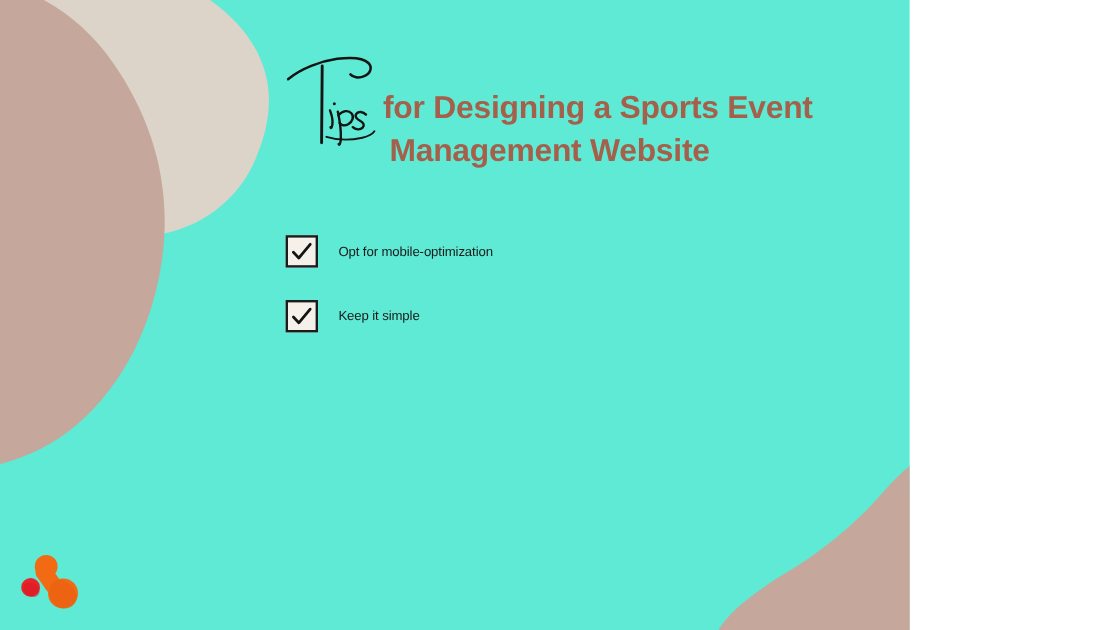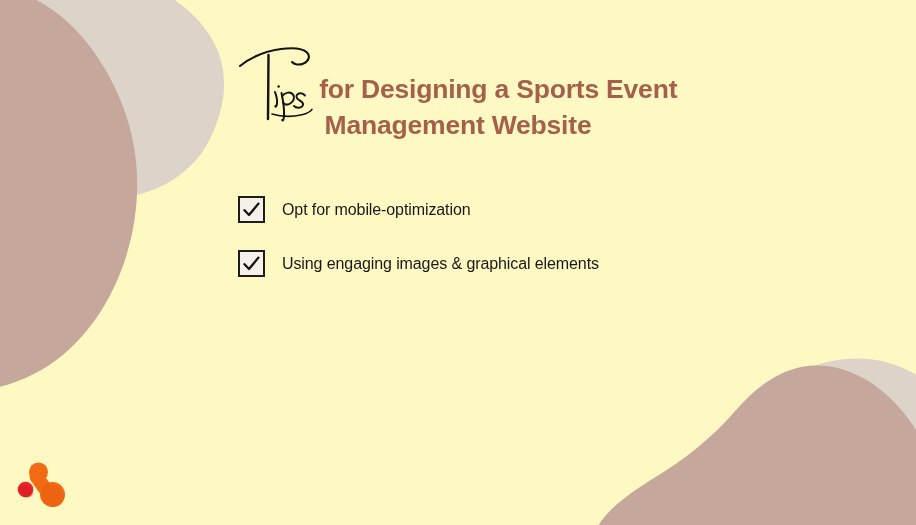--- a/index.html
+++ b/index.html
@@ -4,24 +4,24 @@
 <style>
   html, body {
     margin: 0;
     padding: 0;
   }
   body {
     font-family: "Liberation Sans", sans-serif;
   }
   #slide {
     position: relative;
-    width: 916px;
+    width: 758px;
     height: 525px;
     overflow: hidden;
-    background: #fef9c3;
+    background: #5eead4;
   }
 
   
   .blob-layer {
     position: absolute;
     inset: 0;
     pointer-events: none;
   }
   .blob-layer svg {
     display: block;
@@ -97,21 +97,21 @@
   }
   .checkbox svg {
     position: absolute;
     left: 0;
     top: 0;
     width: 23px;
     height: 23px;
   }
   .check-label {
     margin-left: 17px;
-    font-size: 16px;
+    font-size: 11px;
     font-weight: 500;
     color: #191919;
     white-space: nowrap;
     letter-spacing: -0.1px;
   }
 
   
   #logo {
     position: absolute;
     left: 16px;
@@ -200,30 +200,30 @@
     <div class="check-row">
       <span class="checkbox">
         <svg viewBox="0 0 23 23" xmlns="http://www.w3.org/2000/svg">
           <path d="M 4.5 12.2 L 9 17 L 18.5 5.6" fill="none" stroke="#141414" stroke-width="2.3" stroke-linecap="round" stroke-linejoin="round"></path>
         </svg>
       </span>
       <span class="check-label">Opt for mobile-optimization</span>
     </div>
 
 
-
-
     <div class="check-row">
       <span class="checkbox">
         <svg viewBox="0 0 23 23" xmlns="http://www.w3.org/2000/svg">
           <path d="M 4.5 12.2 L 9 17 L 18.5 5.6" fill="none" stroke="#141414" stroke-width="2.3" stroke-linecap="round" stroke-linejoin="round"></path>
         </svg>
       </span>
-      <span class="check-label">Using engaging images &amp; graphical elements</span>
+      <span class="check-label">Keep it simple</span>
     </div>
+
+
 
   </div>
 
   <div id="logo">
     <svg viewBox="0 0 60 58" xmlns="http://www.w3.org/2000/svg">
 
       <path fill="#F26B14" d="M 23 12 C 29 18, 33 26, 39 33 C 43 38, 38 45, 31 42
                C 24 39, 20 30, 15 24 C 11 18, 17 7, 23 12 Z"></path>
 
       <circle cx="22.5" cy="15" r="9.5" fill="#F26B14"></circle>

